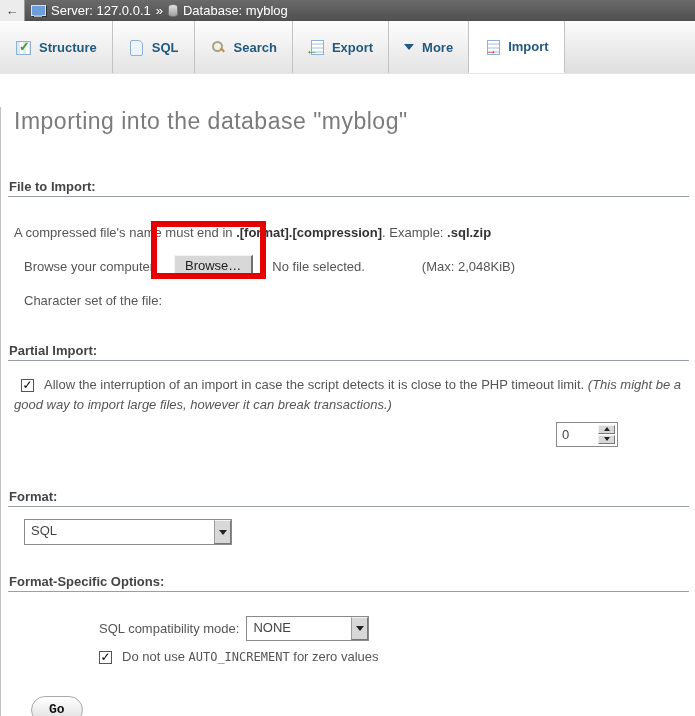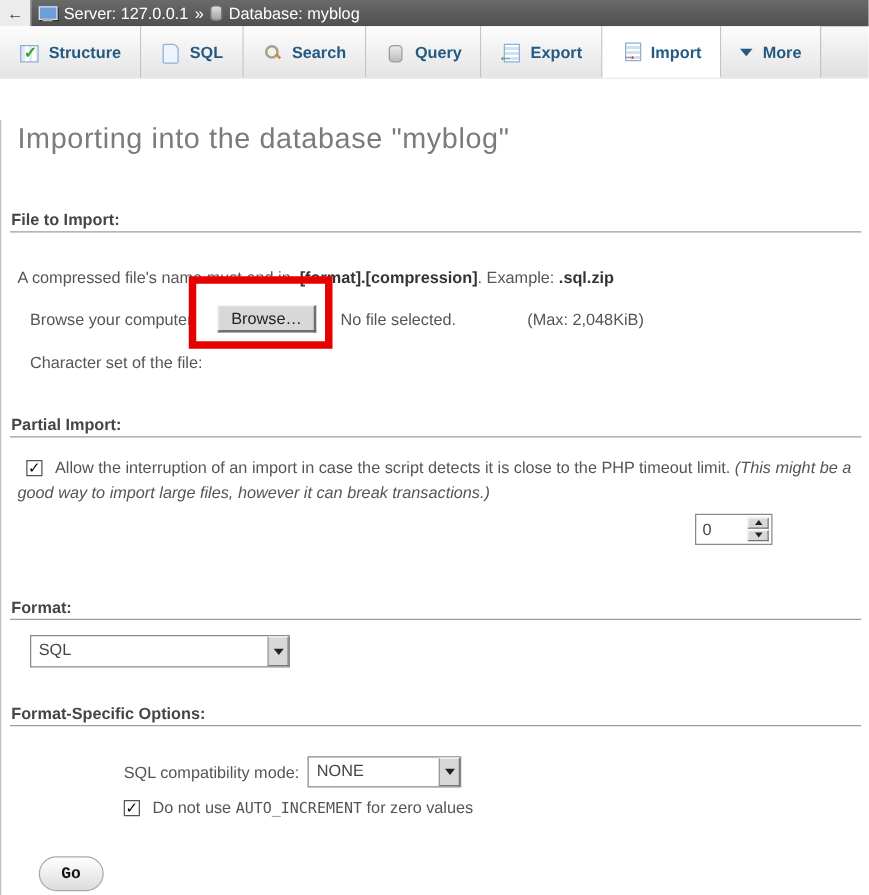--- a/index.html
+++ b/index.html
@@ -33,21 +33,21 @@
   }
   .icon-db { width:10px; height:13px; position:relative; display:inline-block; }
   .icon-db::before {
     content:""; position:absolute; inset:0;
     background:linear-gradient(#e3e3e3,#9f9f9f); border:1px solid #777;
     border-radius:5px / 3px;
   }
 
   
   .tabstrip {
-    height:42px; display:flex; align-items:stretch;
+    height:53px; display:flex; align-items:stretch;
     background:linear-gradient(#fbfbfb,#dedede);
     border-bottom:1px solid #e5e5e5;
   }
   .tab {
     display:flex; align-items:center; gap:8px;
     padding:0 15px; border-right:1px solid #c3c3c3;
     font-size:13px; font-weight:bold; color:#235a81; cursor:pointer;
     background:linear-gradient(#fdfdfd,#e4e4e4);
   }
   .tab.active { background:#fff; border-bottom:1px solid #fff; }
@@ -228,34 +228,30 @@
   </div>
   <div class="tab">
     <span class="ticon icon-sql"></span>
     <span>SQL</span>
   </div>
   <div class="tab">
     <span class="ticon icon-search"></span>
     <span>Search</span>
   </div>
   <div class="tab">
-    <span class="ticon icon-query"></span>
-    <span>Query</span>
-  </div>
-  <div class="tab">
     <span class="ticon icon-export"></span>
     <span>Export</span>
+  </div>
+  <div class="tab">
+    <span class="icon-chevron-down"></span>
+    <span>More</span>
   </div>
   <div class="tab active">
     <span class="ticon icon-import"></span>
     <span>Import</span>
-  </div>
-  <div class="tab">
-    <span class="icon-chevron-down"></span>
-    <span>More</span>
   </div>
 </div>
 
 <div class="content">
 
   <h1 class="page-title">Importing into the database "myblog"</h1>
 
   
   <div class="section-h sh-file">File to Import:</div>
 

